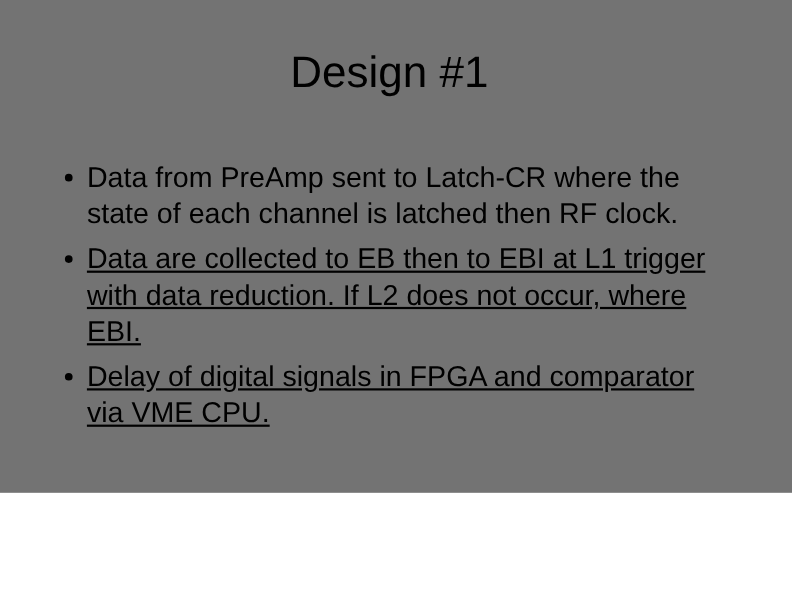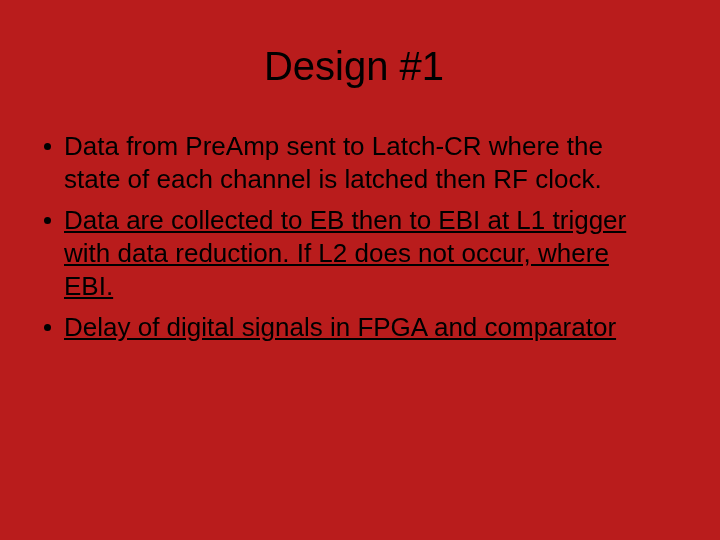--- a/index.html
+++ b/index.html
@@ -10,41 +10,41 @@
     width: 720px;
     height: 540px;
     background: #ffffff;
     font-family: "Liberation Sans", sans-serif;
     color: #000000;
     -webkit-font-smoothing: antialiased;
   }
   .slide {
     position: relative;
     width: 720px;
-    height: 540px;
-    background: #b91c1c;
+    height: 448px;
+    background: #737373;
     overflow: hidden;
   }
   .slide-title {
     position: absolute;
     top: 42px;
     left: 0;
     width: 708px;
     text-align: center;
     font-size: 40px;
     line-height: 48px;
     font-weight: 400;
     letter-spacing: 0;
   }
   ul.bullet-list {
     position: absolute;
     left: 41px;
     top: 130px;
     width: 660px;
-    margin: 0;
+    margin: 15px;
     padding: 0;
     list-style: none;
   }
   li.bullet-item {
     position: relative;
     padding-left: 23px;
     font-size: 26px;
     line-height: 33px;
   }
   li.bullet-item + li.bullet-item {
@@ -83,16 +83,17 @@
       <span class="bullet-dot"></span>
       <div class="bullet-line">Data are collected to EB then to EBI at L1 trigger</div>
       <div class="bullet-line">with data reduction. If L2 does not occur, where</div>
       <div class="bullet-line">EBI.</div>
     </li>
 
 
     <li class="bullet-item">
       <span class="bullet-dot"></span>
       <div class="bullet-line">Delay of digital signals in FPGA and comparator</div>
+      <div class="bullet-line">via VME CPU.</div>
     </li>
 
   </ul>
 </div>
 
 </body></html>

